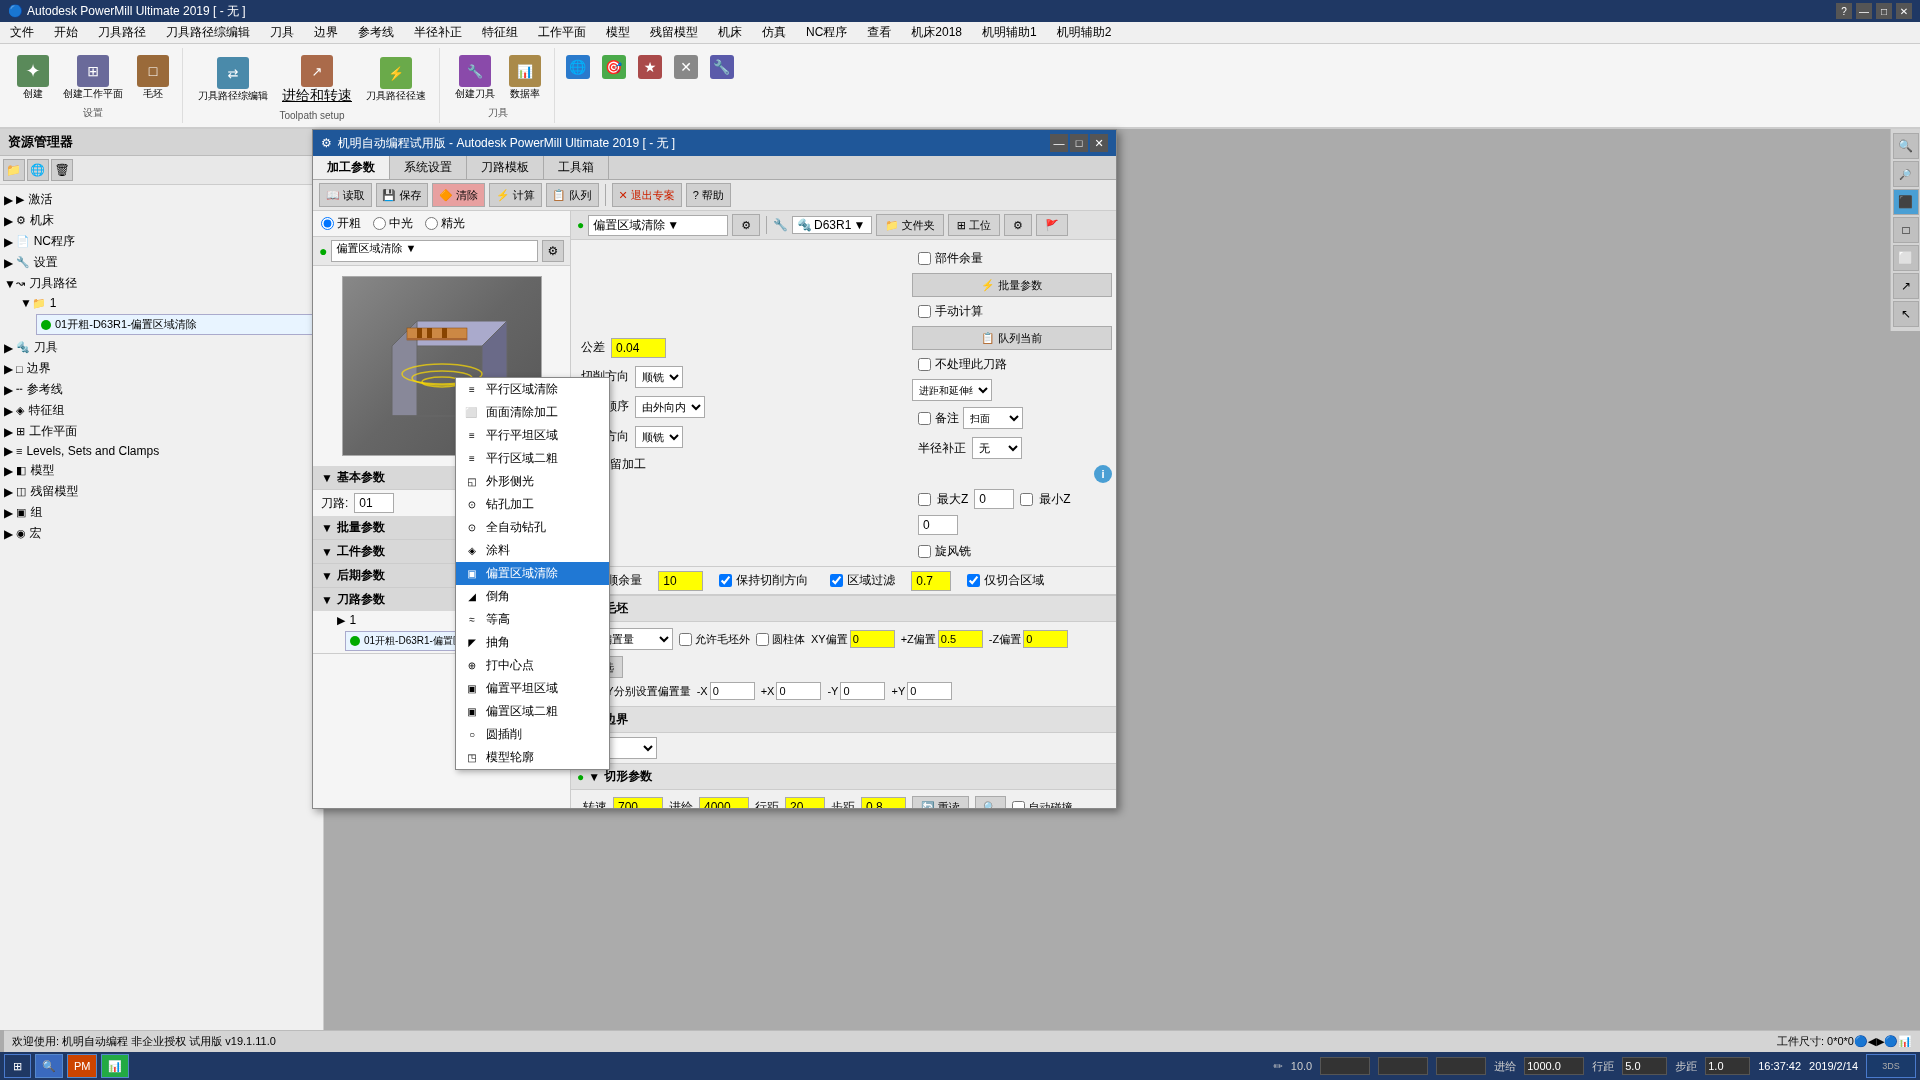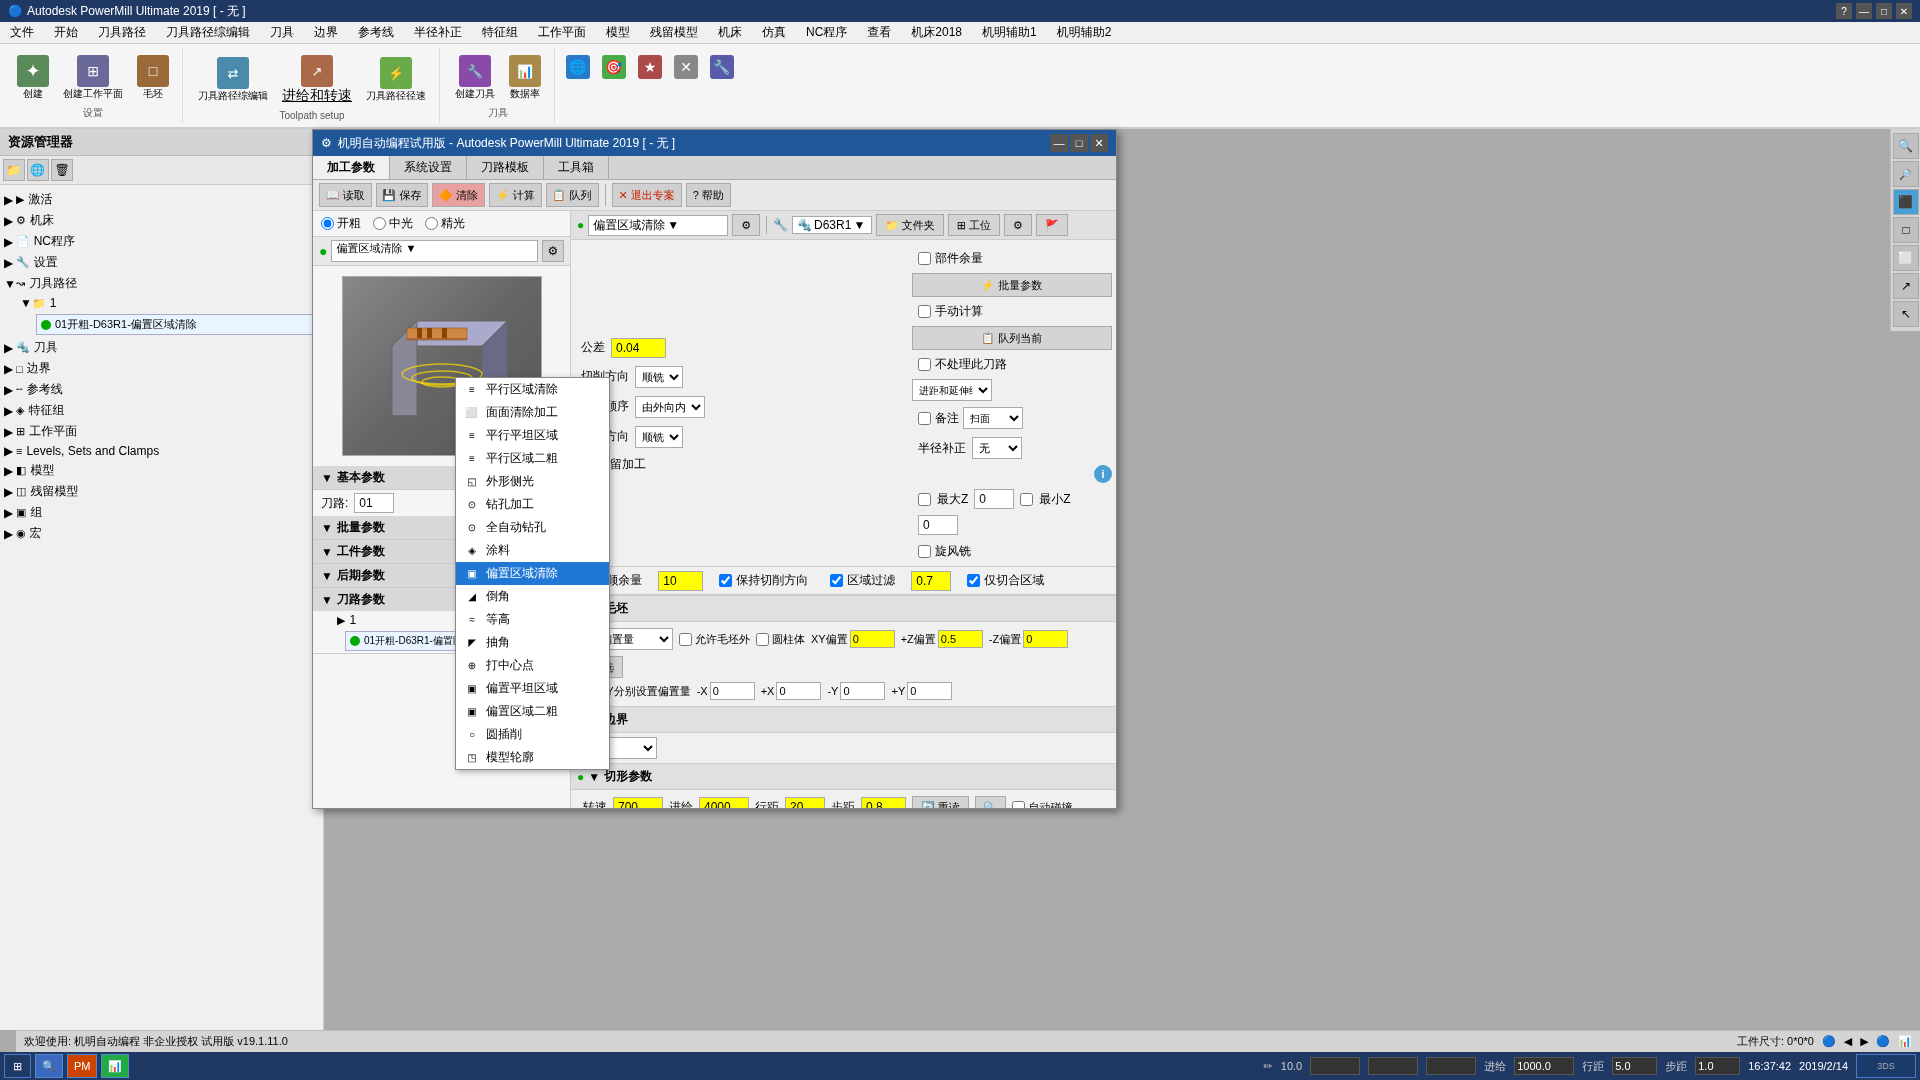--- a/index.html
+++ b/index.html
@@ -360,21 +360,20 @@
       gap: 8px;
       position: absolute;
       bottom: 28px;
       left: 0;
       right: 0;
     }
     .status-right {
       margin-left: auto;
       display: flex;
       align-items: center;
-      gap: 8px;
     }
 
     
     .taskbar {
       height: 28px;
       background: #1f3864;
       position: absolute;
       bottom: 0;
       left: 0;
       right: 0;
@@ -1234,21 +1233,21 @@
     <button class="right-tool-btn" style="font-size:10px;">🔎</button>
     <button class="right-tool-btn active">⬛</button>
     <button class="right-tool-btn">□</button>
     <button class="right-tool-btn">⬜</button>
     <button class="right-tool-btn">↗</button>
     <button class="right-tool-btn">↖</button>
   </div>
 
 </div>
 
-<div class="status-bar" style="position:absolute; bottom:28px; left:16px; right:0; height:22px; background:#d4d4d4; border-top:1px solid #bbb; display:flex; align-items:center; padding:0 8px; font-size:11px;">
+<div class="status-bar" style="position:absolute; bottom:28px; left:4px; right:0; height:22px; background:#d4d4d4; border-top:1px solid #bbb; display:flex; align-items:center; padding:0 8px; font-size:11px;">
   <span>欢迎使用: 机明自动编程 非企业授权 试用版 v19.1.11.0</span>
   <div class="status-right">
     <span>工件尺寸: 0*0*0</span>
     <span>🔵</span>
     <span>◀</span>
     <span>▶</span>
     <span>🔵</span>
     <span>📊</span>
   </div>
 </div>
@@ -1271,15 +1270,15 @@
     <span>进给</span>
     <input style="width: 60px; height: 18px; font-size: 11px; border: 1px solid rgb(85, 85, 85); background: rgb(51, 51, 51); color: rgb(255, 255, 255); padding: 0px 2px;" value="1000.0">
     <span>行距</span>
     <input style="width: 45px; height: 18px; font-size: 11px; border: 1px solid rgb(85, 85, 85); background: rgb(51, 51, 51); color: rgb(255, 255, 255); padding: 0px 2px;" value="5.0">
     <span>步距</span>
     <input style="width: 45px; height: 18px; font-size: 11px; border: 1px solid rgb(85, 85, 85); background: rgb(51, 51, 51); color: rgb(255, 255, 255); padding: 0px 2px;" value="1.0">
 
     <span style="color:#fff;">16:37:42</span>
     <span style="color:#fff;">2019/2/14</span>
 
-    <div style="width:60px; height:24px; background:#1a3a6a; border:1px solid #4a7acc; display:flex; align-items:center; justify-content:center; font-size:9px; color:#aaa;">3DS</div>
+    <div style="width:50px; height:24px; background:#1a3a6a; border:1px solid #4a7acc; display:flex; align-items:center; justify-content:center; font-size:9px; color:#aaa;">3DS</div>
   </div>
 </div>
 
 </body></html>

